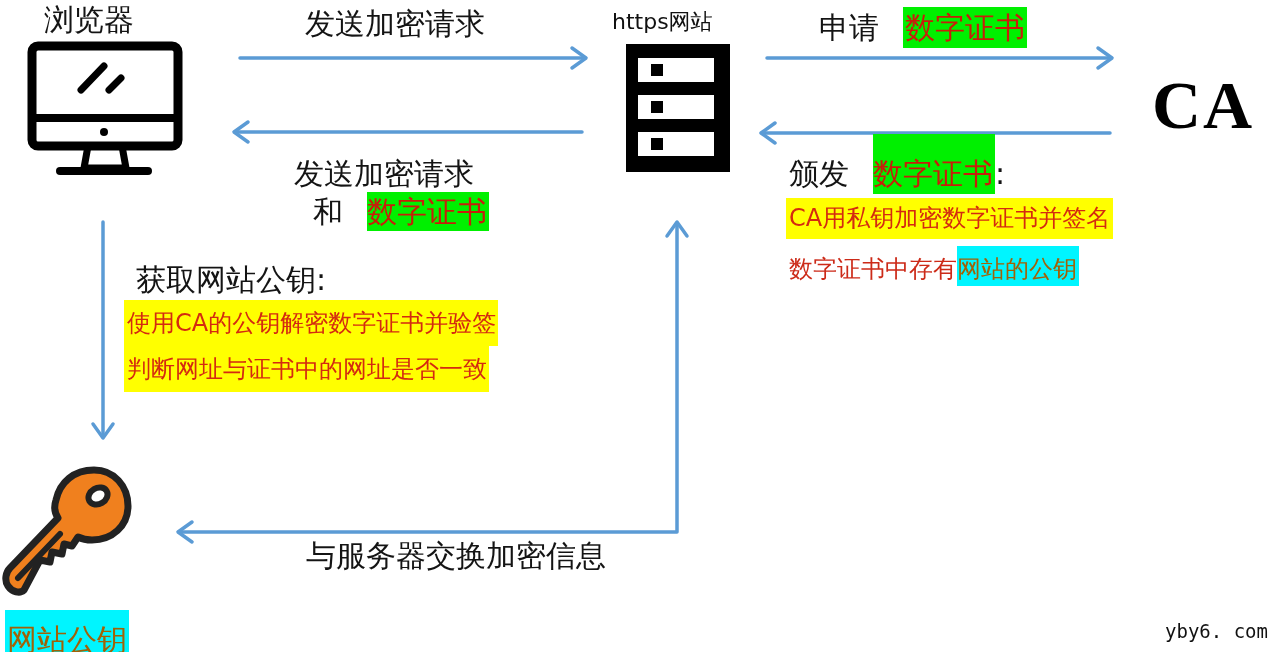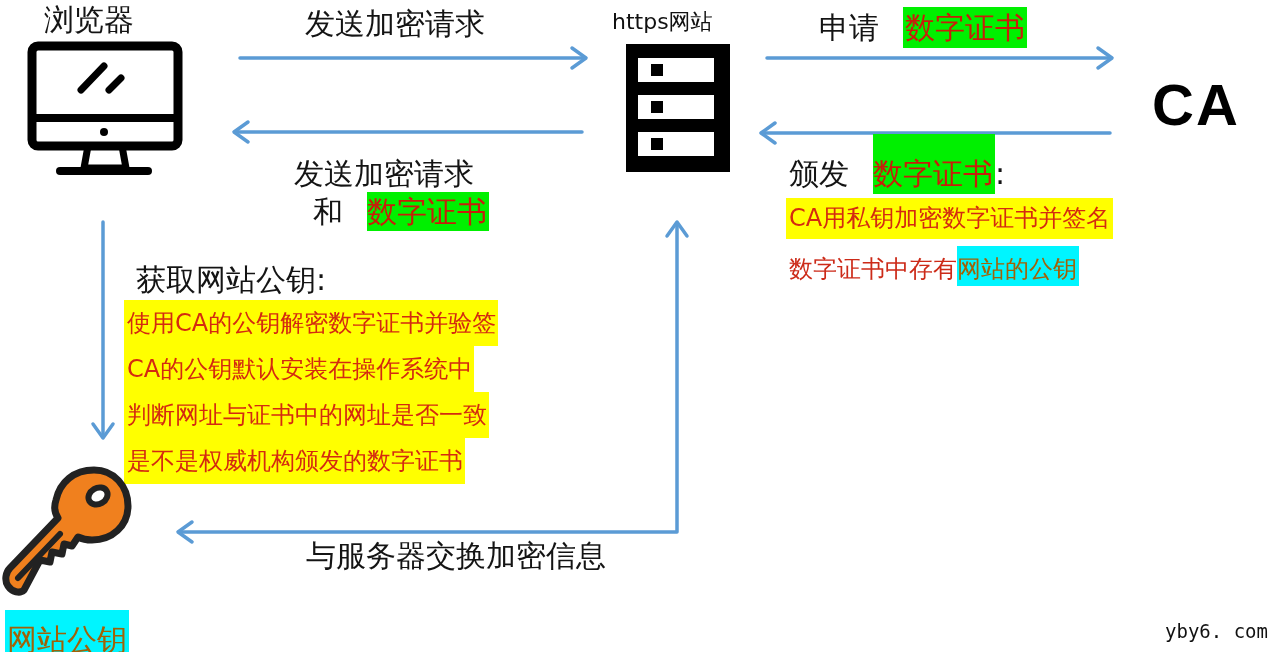--- a/index.html
+++ b/index.html
@@ -6,21 +6,21 @@
   body { width: 1280px; height: 652px; position: relative; overflow: hidden;
          font-family: "DejaVu Sans", "Liberation Sans", sans-serif; color: #111; }
   .abs { position: absolute; }
   .lbl { font-size: 30px; line-height: 36px; white-space: nowrap; color: #141414; }
   .hl-green { background: #00f000; color: #c81e0a; margin-left: 24px; }
   .hl-yellow { background: #ffff00; color: #d42a10; }
   .hl-cyan { background: #00f5ff; color: #a16207; }
   .red { color: #cc2a18; }
   .small { font-size: 24px; line-height: 34px; white-space: nowrap; }
   svg { position: absolute; left: 0; top: 0; }
-  .ca { font-family: Liberation Sans, sans-serif; font-weight: bold; font-size: 58px; line-height: 90px; color: #000; letter-spacing: 2px; }
+  .ca { font-family: Liberation Serif, serif; font-weight: bold; font-size: 68px; line-height: 90px; color: #000; letter-spacing: 2px; }
   .watermark { font-family: "DejaVu Sans Mono", monospace; font-size: 19px; color: #111; }
 </style>
 </head>
 <body>
 
 <svg width="1280" height="652">
   <g stroke="#5b9bd5" stroke-width="3.5" fill="none" stroke-linecap="round" stroke-linejoin="round">
 
     <line x1="240" y1="58" x2="584" y2="58"></line>
     <polyline points="572,48 586,58 572,68"></polyline>
@@ -83,23 +83,21 @@
 </div>
 
 <div class="abs small hl-yellow" style="left:786px;top:198px;padding:3px 3px 4px 3px;">CA用私钥加密数字证书并签名</div>
 <div class="abs small red" style="left:789px;top:252px;">
   <span>数字证书中存有</span><span class="hl-cyan" style="display:inline-block;padding:6px 2px 0 0;margin-top:-10px;">网站的公钥</span>
 </div>
 
 <div class="abs lbl" style="left:136px;top:262px;">获取网站公钥:</div>
 <div class="abs" style="left:124px;top:300px;">
   <div class="small hl-yellow" style="display:table;padding:6px 2px 6px 3px;">使用CA的公钥解密数字证书并验签</div>
-  <div class="small hl-yellow" style="display:table;padding:6px 2px 6px 3px;">CA的公钥默认安装在操作系统中</div>
   <div class="small hl-yellow" style="display:table;padding:6px 2px 6px 3px;">判断网址与证书中的网址是否一致</div>
-  <div class="small hl-yellow" style="display:table;padding:6px 2px 6px 3px;">是不是权威机构颁发的数字证书</div>
 </div>
 
 <svg style="left:2px;top:462px;" width="136" height="140" viewBox="0 0 136 140">
   <g stroke="#222" stroke-width="7" stroke-linejoin="round" fill="#f0801e">
     <path d="M92 8 C112 8 126 24 126 44 C126 64 110 78 90 78 C84 78 80 77 76 75 L70 84 L62 82 L60 92 L50 90 L48 100 L38 98 L22 128 C18 132 10 130 6 124 C2 118 4 110 8 106 L56 56 C52 50 52 44 54 38 C58 20 72 8 92 8 Z"></path>
   </g>
   <ellipse cx="96" cy="34" rx="10" ry="8" fill="#fff" stroke="#222" stroke-width="6" transform="rotate(-30 96 34)"></ellipse>
   <line x1="58" y1="72" x2="16" y2="116" stroke="#222" stroke-width="6" stroke-linecap="round"></line>
 </svg>
 <div class="abs lbl hl-cyan" style="left:5px;top:610px;padding:12px 2px;">网站公钥</div>

